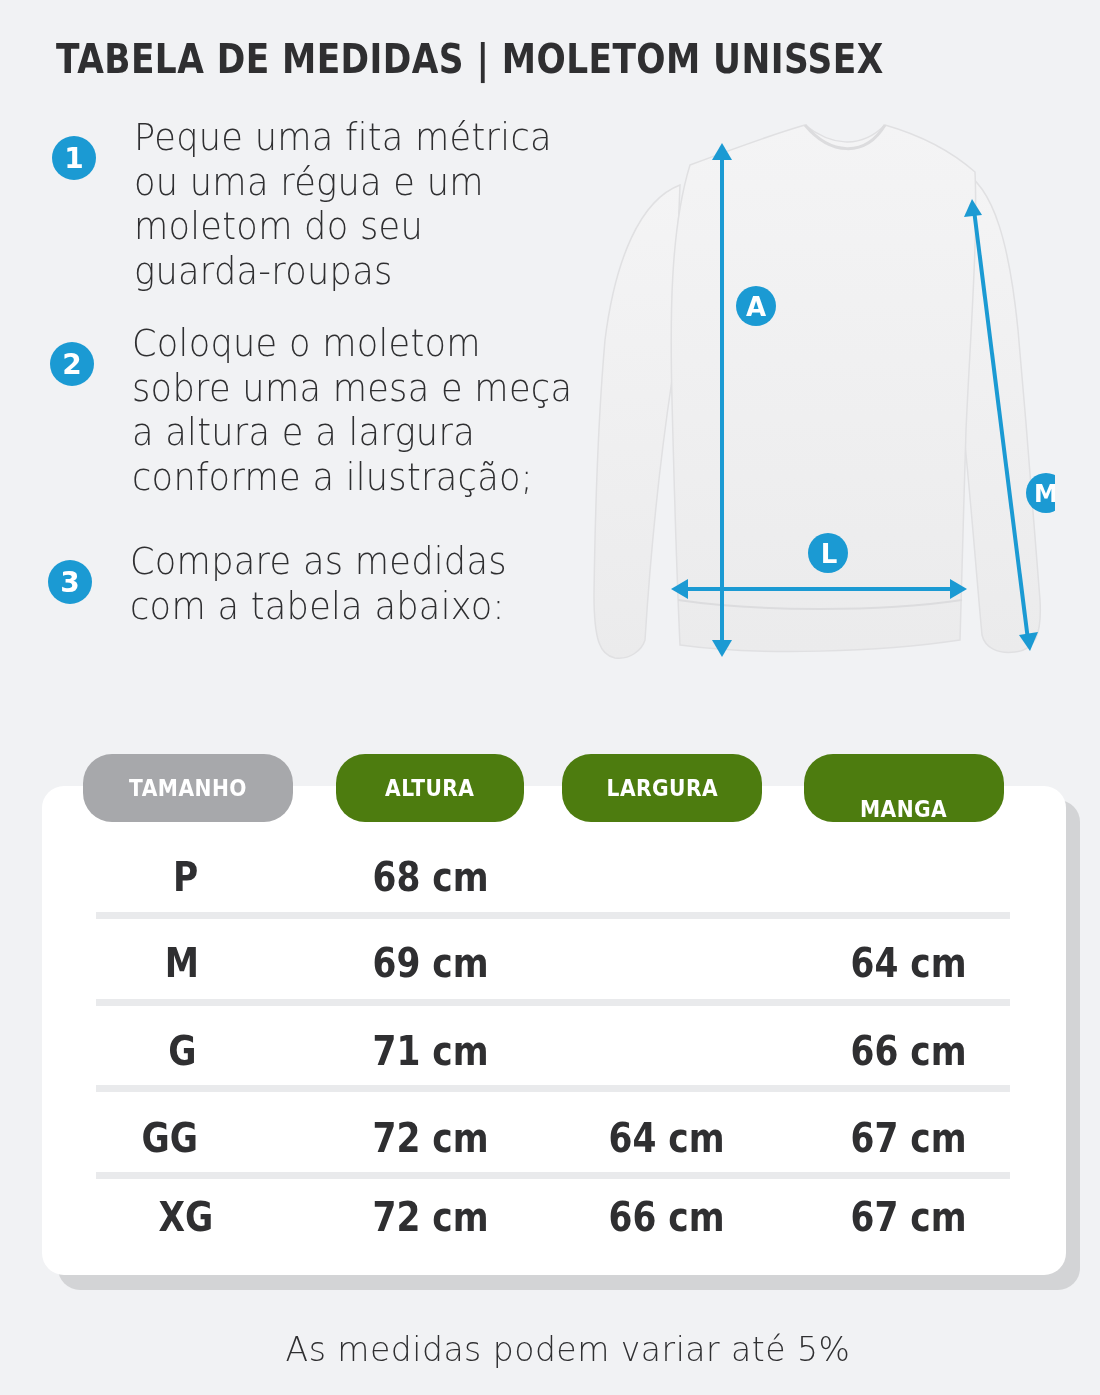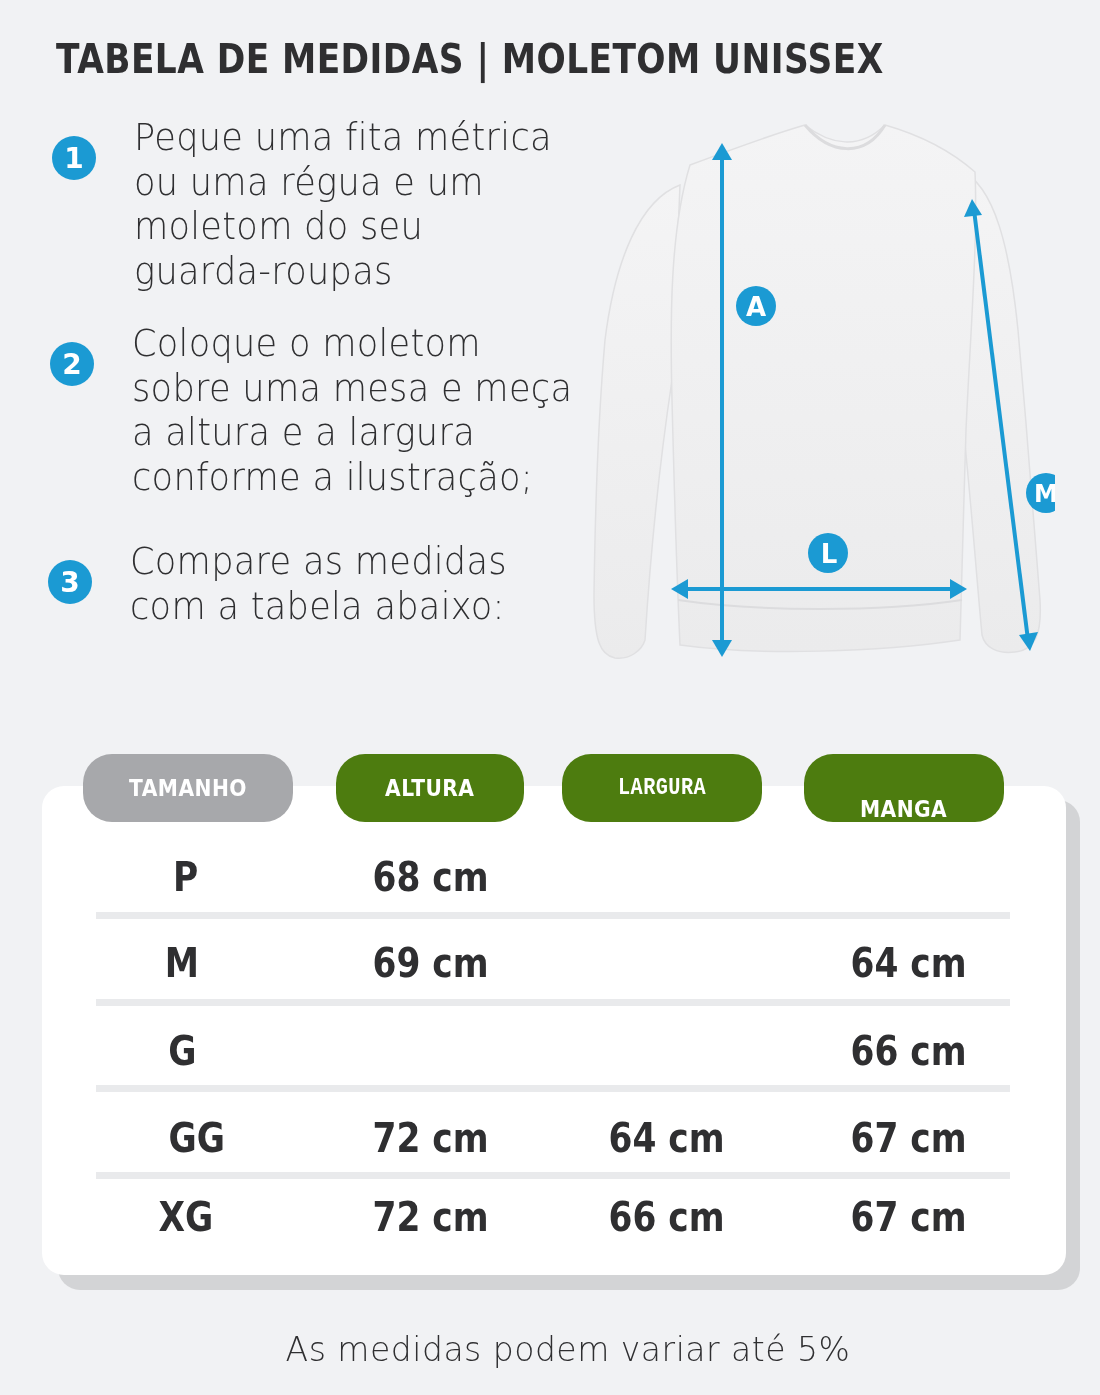--- a/index.html
+++ b/index.html
@@ -141,21 +141,21 @@
 
 <div class="card-shadow"></div>
 <div class="card"></div>
 
 <div class="pill gray" style="left:83px;width:210px;">
     <span>TAMANHO</span>
   </div>
 <div class="pill blue" style="left:336px;width:188px;">
     <span>ALTURA</span>
   </div>
-<div class="pill blue" style="left:562px;width:200px;font-family:Liberation Mono, monospace;">
+<div class="pill blue" style="left:562px;width:200px;">
     <span>LARGURA</span>
   </div>
 <div class="pill blue" style="left:804px;width:200px;align-items:flex-end;">
     <span>MANGA</span>
   </div>
 
 <div class="row" style="top:854px;">
   <div class="cell" style="left:76px;"><span>P</span></div>
   <div class="cell" style="left:320px;"><span>68 cm</span></div>
 </div>
@@ -163,26 +163,27 @@
 
 <div class="row" style="top:940px;">
   <div class="cell" style="left:72px;"><span>M</span></div>
   <div class="cell" style="left:320px;"><span>69 cm</span></div>
   <div class="cell" style="left:798px;"><span>64 cm</span></div>
 </div>
 <div class="divider" style="top:999px;"></div>
 
 <div class="row" style="top:1028px;">
   <div class="cell" style="left:72px;"><span>G</span></div>
+  <div class="cell" style="left:320px;"><span>71 cm</span></div>
   <div class="cell" style="left:798px;"><span>66 cm</span></div>
 </div>
 <div class="divider" style="top:1085px;"></div>
 
 <div class="row" style="top:1115px;">
-  <div class="cell" style="left:87px;text-align:center;"><span>GG</span></div>
+  <div class="cell" style="left:60px;text-align:center;"><span>GG</span></div>
   <div class="cell" style="left:320px;"><span>72 cm</span></div>
   <div class="cell" style="left:556px;"><span>64 cm</span></div>
   <div class="cell" style="left:798px;"><span>67 cm</span></div>
 </div>
 <div class="divider" style="top:1172px;"></div>
 
 <div class="row" style="top:1194px;">
   <div class="cell" style="left:76px;"><span>XG</span></div>
   <div class="cell" style="left:320px;"><span>72 cm</span></div>
   <div class="cell" style="left:556px;"><span>66 cm</span></div>

